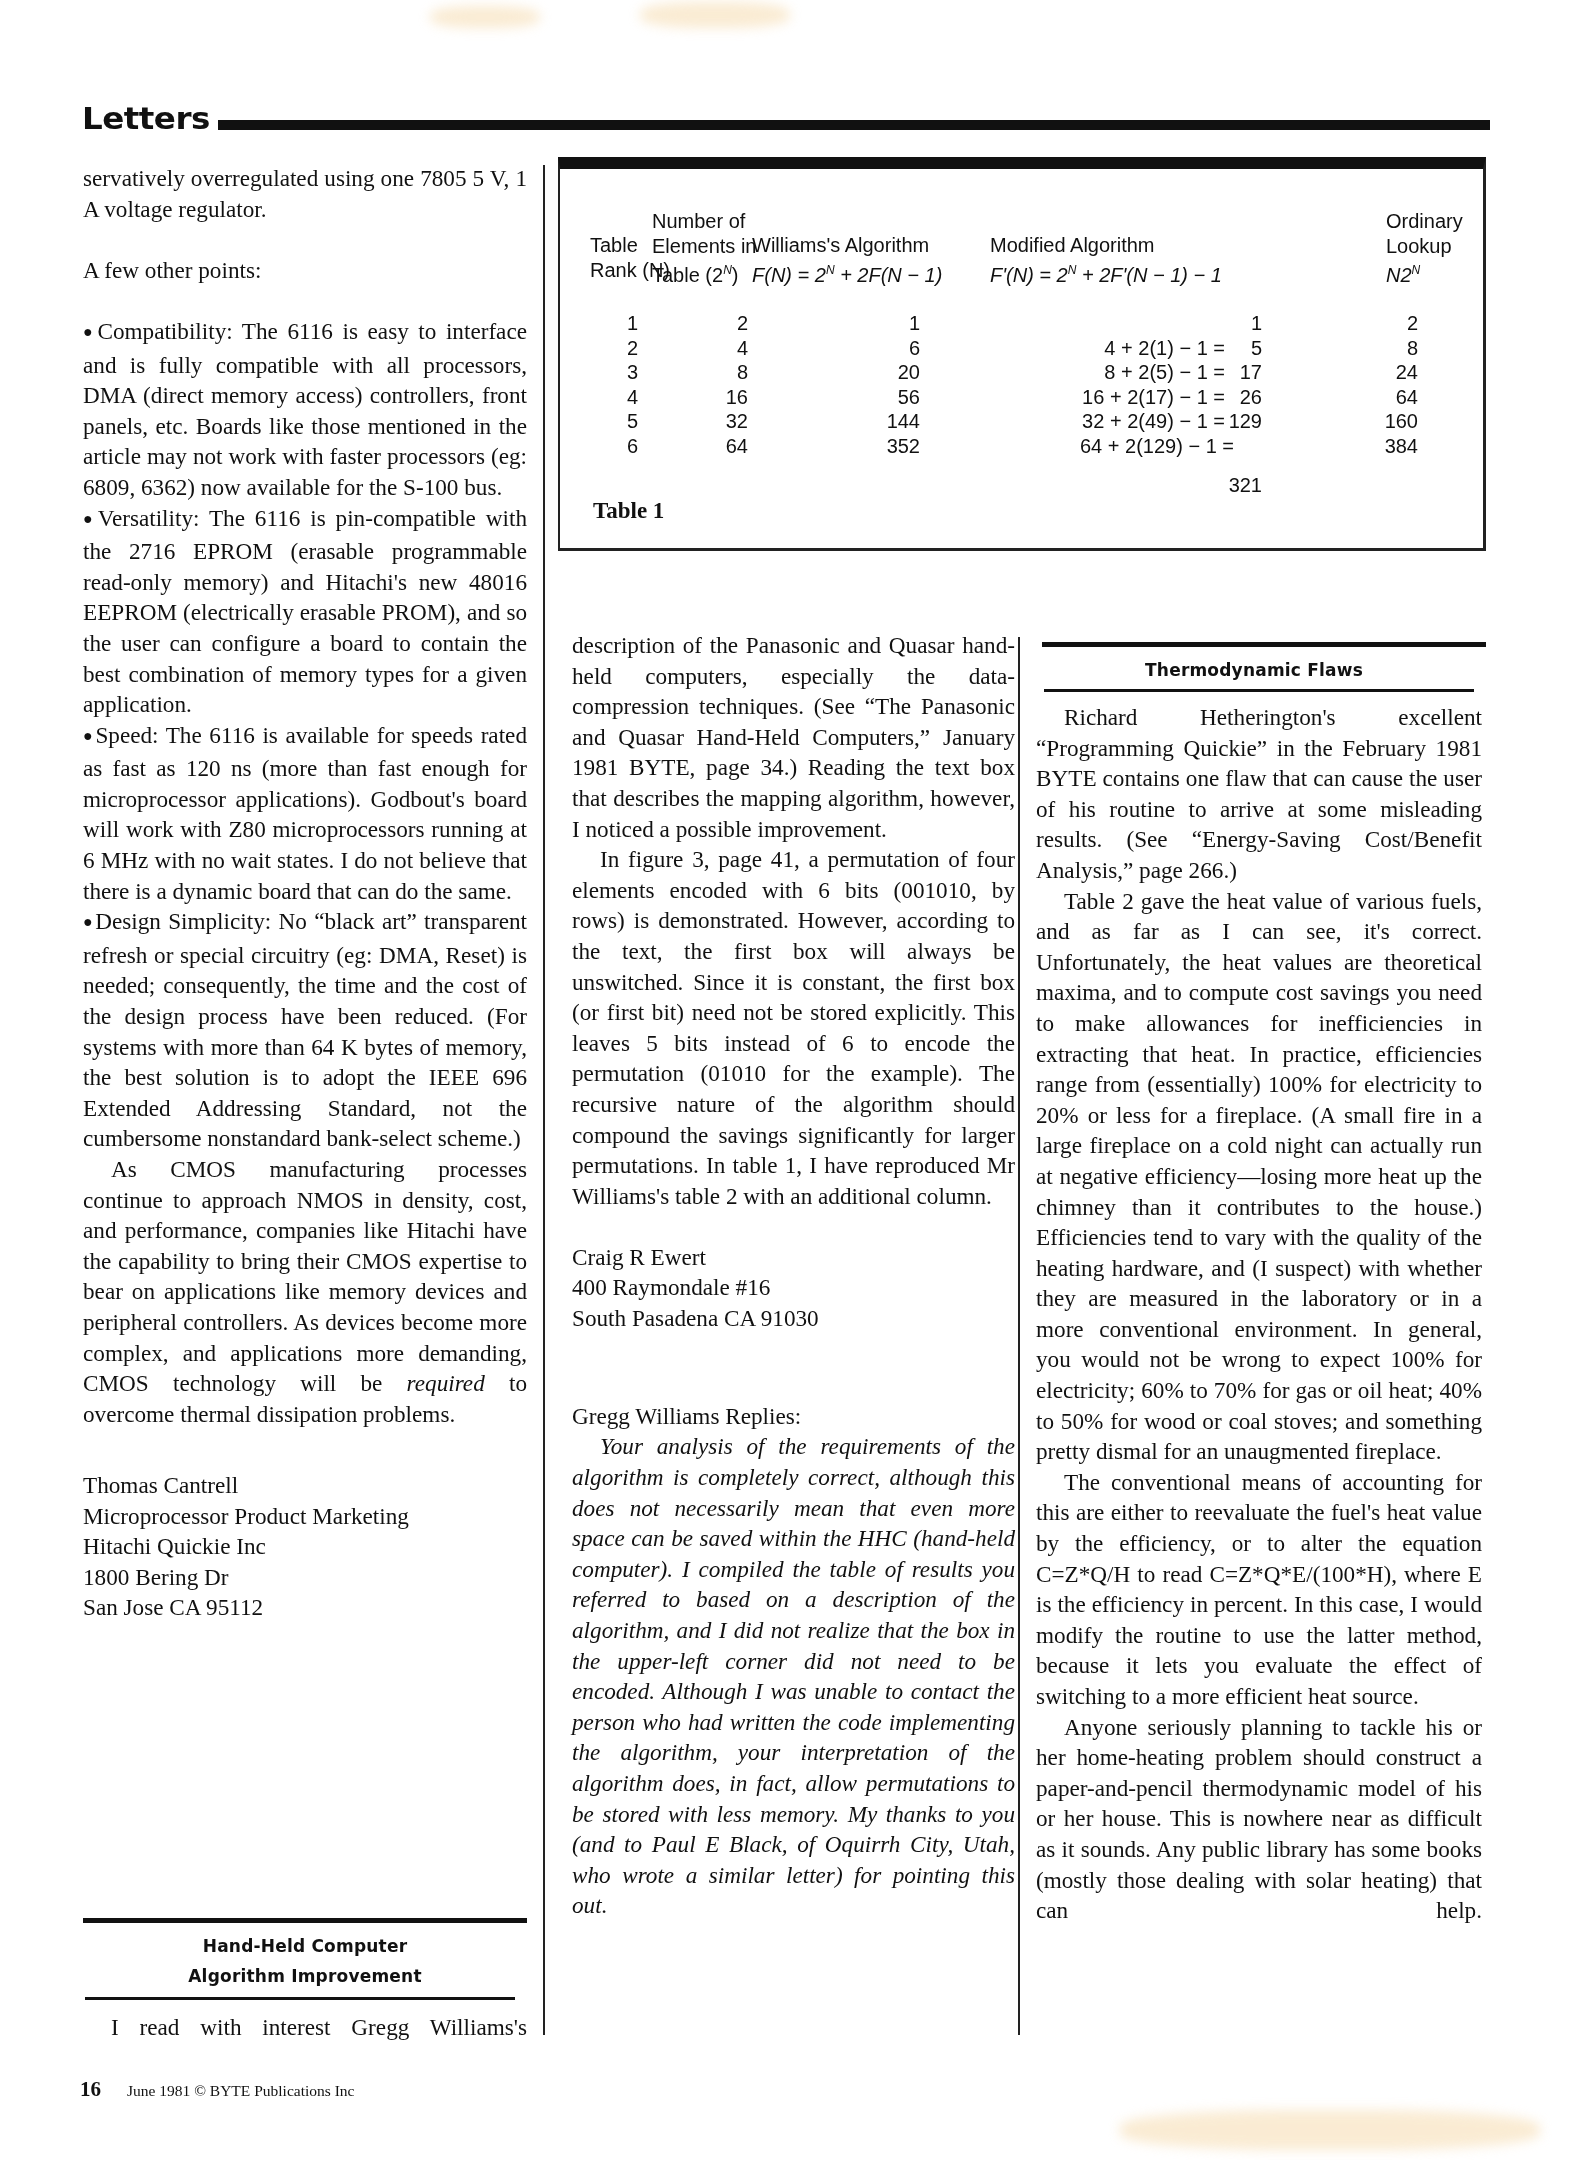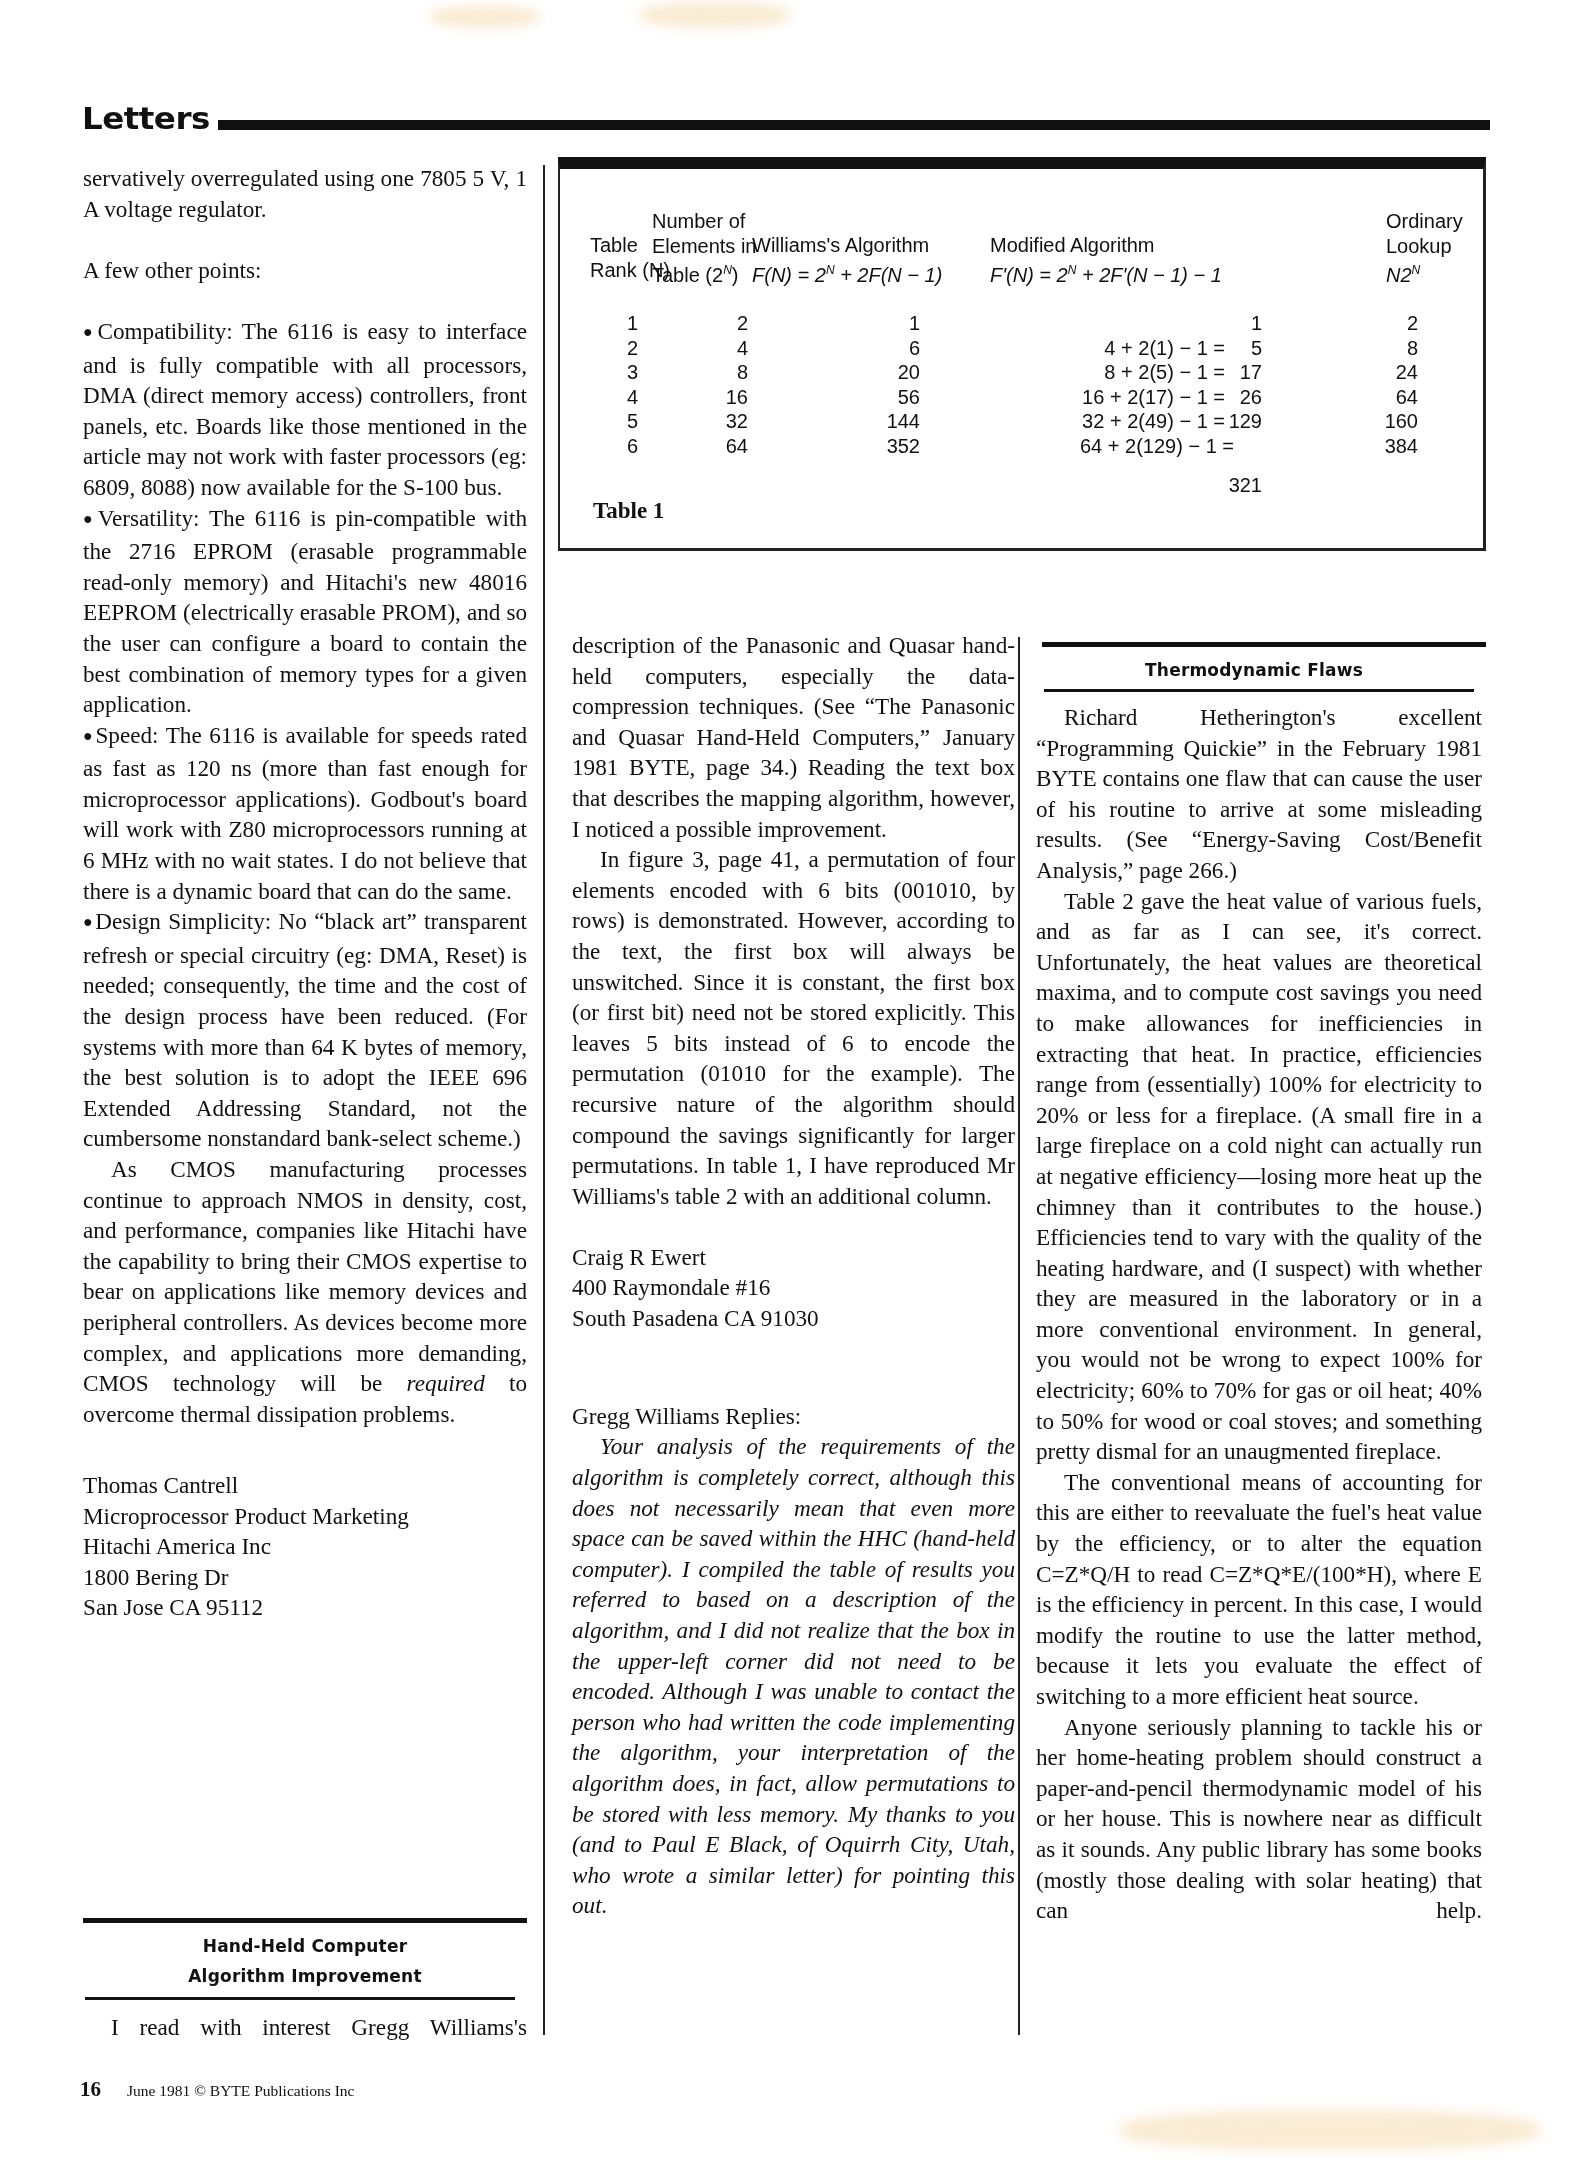--- a/index.html
+++ b/index.html
@@ -67,30 +67,30 @@
 <div class="section-rule"></div>
 
 <div class="vrule" style="left:543px;top:165px;height:1870px;"></div>
 <div class="vrule" style="left:1018px;top:637px;height:1398px;"></div>
 
 <div class="col" style="left:83px;top:163px;width:444px;">
   <p>servatively overregulated using one 7805 5 V, 1 A voltage regulator.</p>
   <div class="gap"></div>
   <p style="text-align:left;">A few other points:</p>
   <div class="gap"></div>
-  <p class="bullet">Compatibility: The 6116 is easy to interface and is fully compatible with all processors, DMA (direct memory access) controllers, front panels, etc. Boards like those mentioned in the article may not work with faster processors (eg: 6809, 8088) now available for the S-100 bus.</p>
+  <p class="bullet">Compatibility: The 6116 is easy to interface and is fully compatible with all processors, DMA (direct memory access) controllers, front panels, etc. Boards like those mentioned in the article may not work with faster processors (eg: 6809, 6362) now available for the S-100 bus.</p>
   <p class="bullet">Versatility: The 6116 is pin-compatible with the 2716 EPROM (erasable programmable read-only memory) and Hitachi's new 48016 EEPROM (electrically erasable PROM), and so the user can configure a board to contain the best combination of memory types for a given application.</p>
   <p class="bullet">Speed: The 6116 is available for speeds rated as fast as 120 ns (more than fast enough for microprocessor applications). Godbout's board will work with Z80 microprocessors running at 6 MHz with no wait states. I do not believe that there is a dynamic board that can do the same.</p>
   <p class="bullet">Design Simplicity: No “black art” transparent refresh or special circuitry (eg: DMA, Reset) is needed; consequently, the time and the cost of the design process have been reduced. (For systems with more than 64 K bytes of memory, the best solution is to adopt the IEEE 696 Extended Addressing Standard, not the cumbersome nonstandard bank-select scheme.)</p>
   <p class="indent"><span>As CMOS manufacturing processes continue to approach NMOS in density, cost, and performance, companies like Hitachi have the capability to bring their CMOS expertise to bear on applications like memory devices and peripheral controllers. As devices become more complex, and applications more demanding, CMOS technology will be </span><em>required</em><span> to overcome thermal dissipation problems.</span></p>
   <div class="gap"></div>
   <div style="margin-top:10px;">
     <div class="sig">Thomas Cantrell</div>
     <div class="sig">Microprocessor Product Marketing</div>
-    <div class="sig">Hitachi America Inc</div>
+    <div class="sig">Hitachi Quickie Inc</div>
     <div class="sig">1800 Bering Dr</div>
     <div class="sig">San Jose CA 95112</div>
   </div>
 </div>
 
 <div class="subhead-block" style="position:absolute;left:83px;top:1918px;width:444px;">
   <div class="rule-top"></div>
   <div class="subhead">Hand-Held Computer</div>
   <div class="subhead">Algorithm Improvement</div>
   <div class="rule-bot" style="margin-left:2px;margin-right:12px;"></div>

